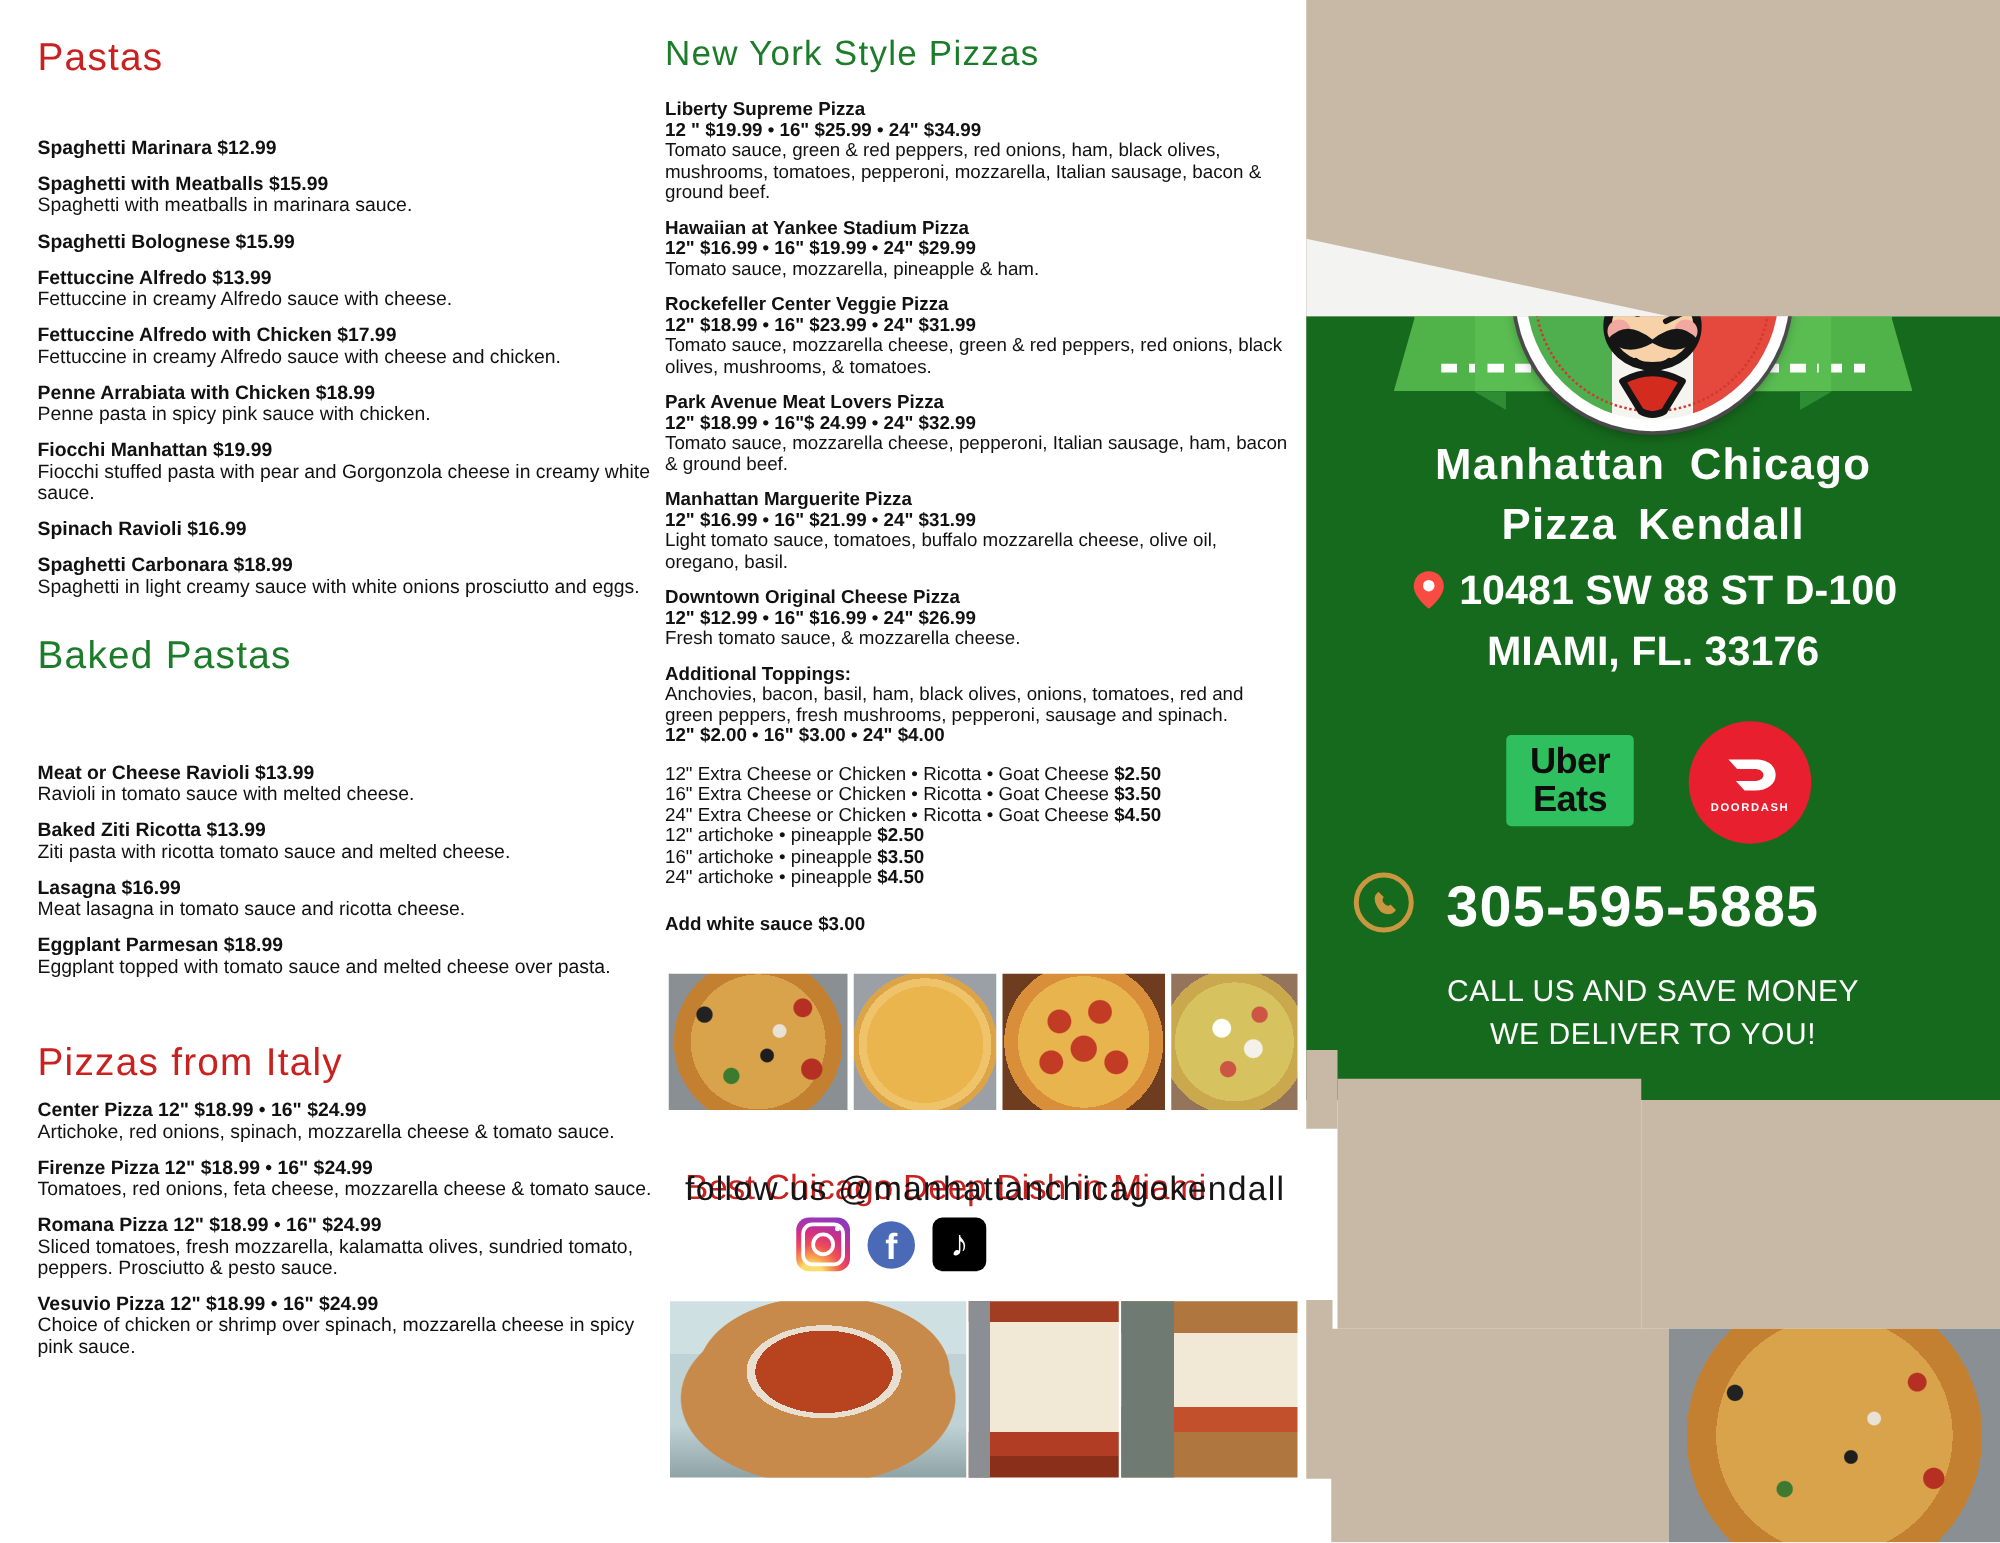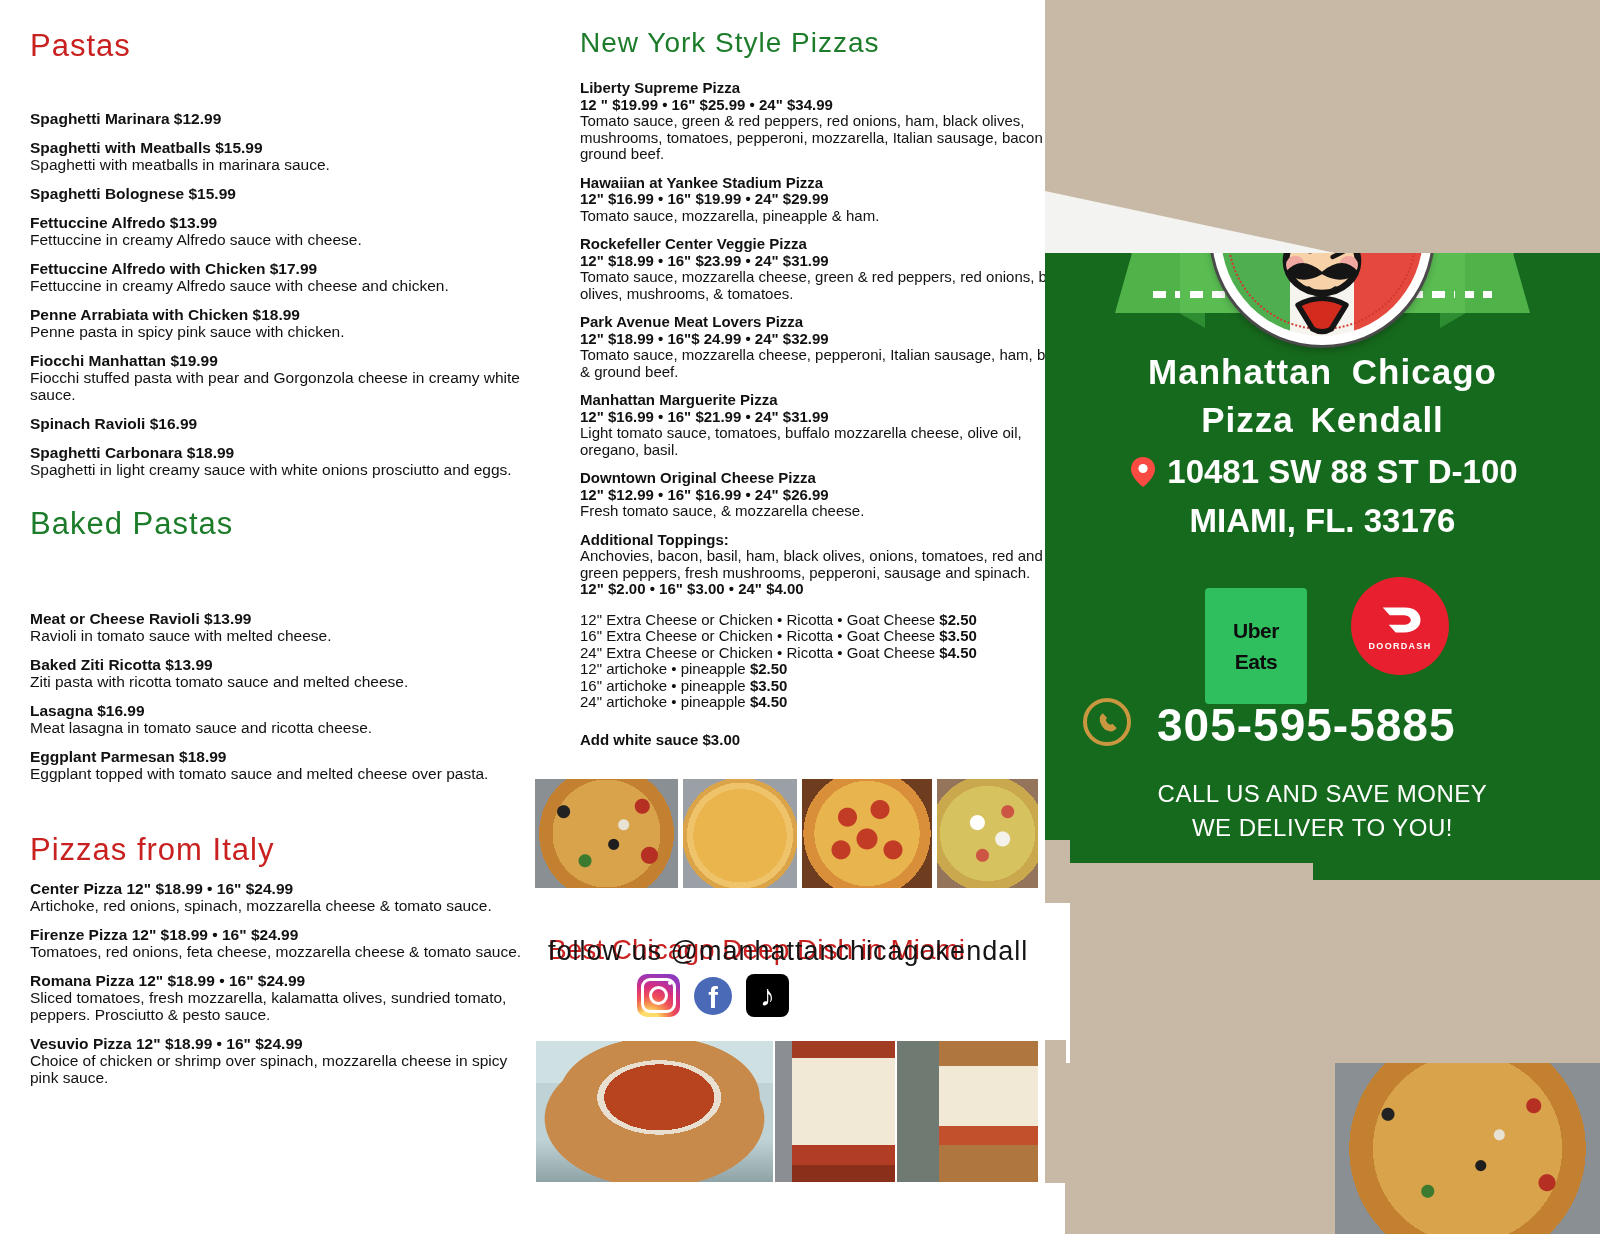--- a/index.html
+++ b/index.html
@@ -19,21 +19,21 @@
   .sec-title[data-color="green"]{color:var(--hgreen)}
   .left-col section:nth-of-type(2){margin-top:28px}
   .left-col section:nth-of-type(3){margin-top:50px}
   .left-col section:nth-of-type(1) .sec-title{margin-bottom:46px}
   .left-col section:nth-of-type(2) .sec-title{margin-bottom:68px}
   .left-col section:nth-of-type(3) .sec-title{margin-bottom:12px}
   .item{margin-bottom:12px;font-size:15.5px;line-height:17px}
   .item-head{font-weight:bold}
 
   
-  .mid-col{position:absolute;left:580px;top:26px;width:500px}
+  .mid-col{position:absolute;left:532px;top:26px;width:500px}
   .ny-title{font-size:28px;line-height:34px;color:var(--hgreen);font-weight:400;margin:0 0 20px;letter-spacing:1px}
   .ny-item{margin-bottom:12px;font-size:15px;line-height:16.5px}
   .ny-name,.ny-sizes{font-weight:bold}
   .top-block{font-size:15px;line-height:16.5px}
   .top-title,.top-sizes{font-weight:bold}
   .extras{margin-top:14px;font-size:15px;line-height:16.5px}
   .extra-price{font-weight:bold}
   .white-sauce{font-weight:bold;margin-top:20px;font-size:15px}
 
   .mid-photos{position:absolute;left:535px;top:779px;height:109px;display:flex;gap:5px}
@@ -86,22 +86,22 @@
     background:linear-gradient(90deg,#4faf4e 0 34%,#f6f4ef 34% 66%,#e5493d 66%)}
   .logo-dots{position:absolute;inset:15px;border:2px dotted #cf3a30;border-radius:50%}
   .chef-svg{position:absolute;left:50%;top:12px;transform:translateX(-50%);height:200px;z-index:1}
 
   .rp-name1,.rp-name2,.rp-addr1,.rp-addr2,.rp-call1,.rp-call2{position:absolute;left:0;width:100%;text-align:center;color:#fff;z-index:4}
   .rp-name1{top:352px;font-size:35px;font-weight:bold;letter-spacing:1px;word-spacing:9px}
   .rp-name2{top:400px;font-size:35px;font-weight:bold;letter-spacing:1px;word-spacing:6px}
   .rp-addr1{top:453px;font-size:33px;font-weight:bold}
   .rp-addr2{top:502px;font-size:33px;font-weight:bold}
   .pin-icon{display:inline-block;vertical-align:-9px;margin-right:8px}
-  .uber-badge{position:absolute;left:160px;top:588px;width:102px;height:116px;background:var(--uber);border-radius:4px;
-    color:#0d0d0d;font-weight:bold;font-size:21px;line-height:31px;letter-spacing:-.5px;
+  .uber-badge{position:absolute;left:160px;top:588px;width:102px;height:73px;background:var(--uber);border-radius:4px;
+    color:#0d0d0d;font-weight:bold;font-size:29px;line-height:31px;letter-spacing:-.5px;
     display:flex;flex-direction:column;align-items:center;justify-content:center;z-index:4}
   .dd-badge{position:absolute;left:306px;top:577px;width:98px;height:98px;border-radius:50%;background:var(--dd);
     display:flex;flex-direction:column;align-items:center;justify-content:center;gap:2px;z-index:4}
   .dd-label{font-size:9px;color:#fff;font-weight:bold;letter-spacing:1.3px}
   .phone-row{position:absolute;left:38px;top:698px;display:flex;align-items:flex-start;gap:26px;z-index:4}
   .phone-ic{width:48px;height:48px;border:4px solid var(--gold);border-radius:50%;display:flex;align-items:center;justify-content:center;flex:0 0 auto}
   .phone-num{font-size:46px;font-weight:bold;color:#fff;letter-spacing:1px}
   .rp-call1{top:780px;font-size:24px;letter-spacing:.5px}
   .rp-call2{top:814px;font-size:24px;letter-spacing:.5px}
 

